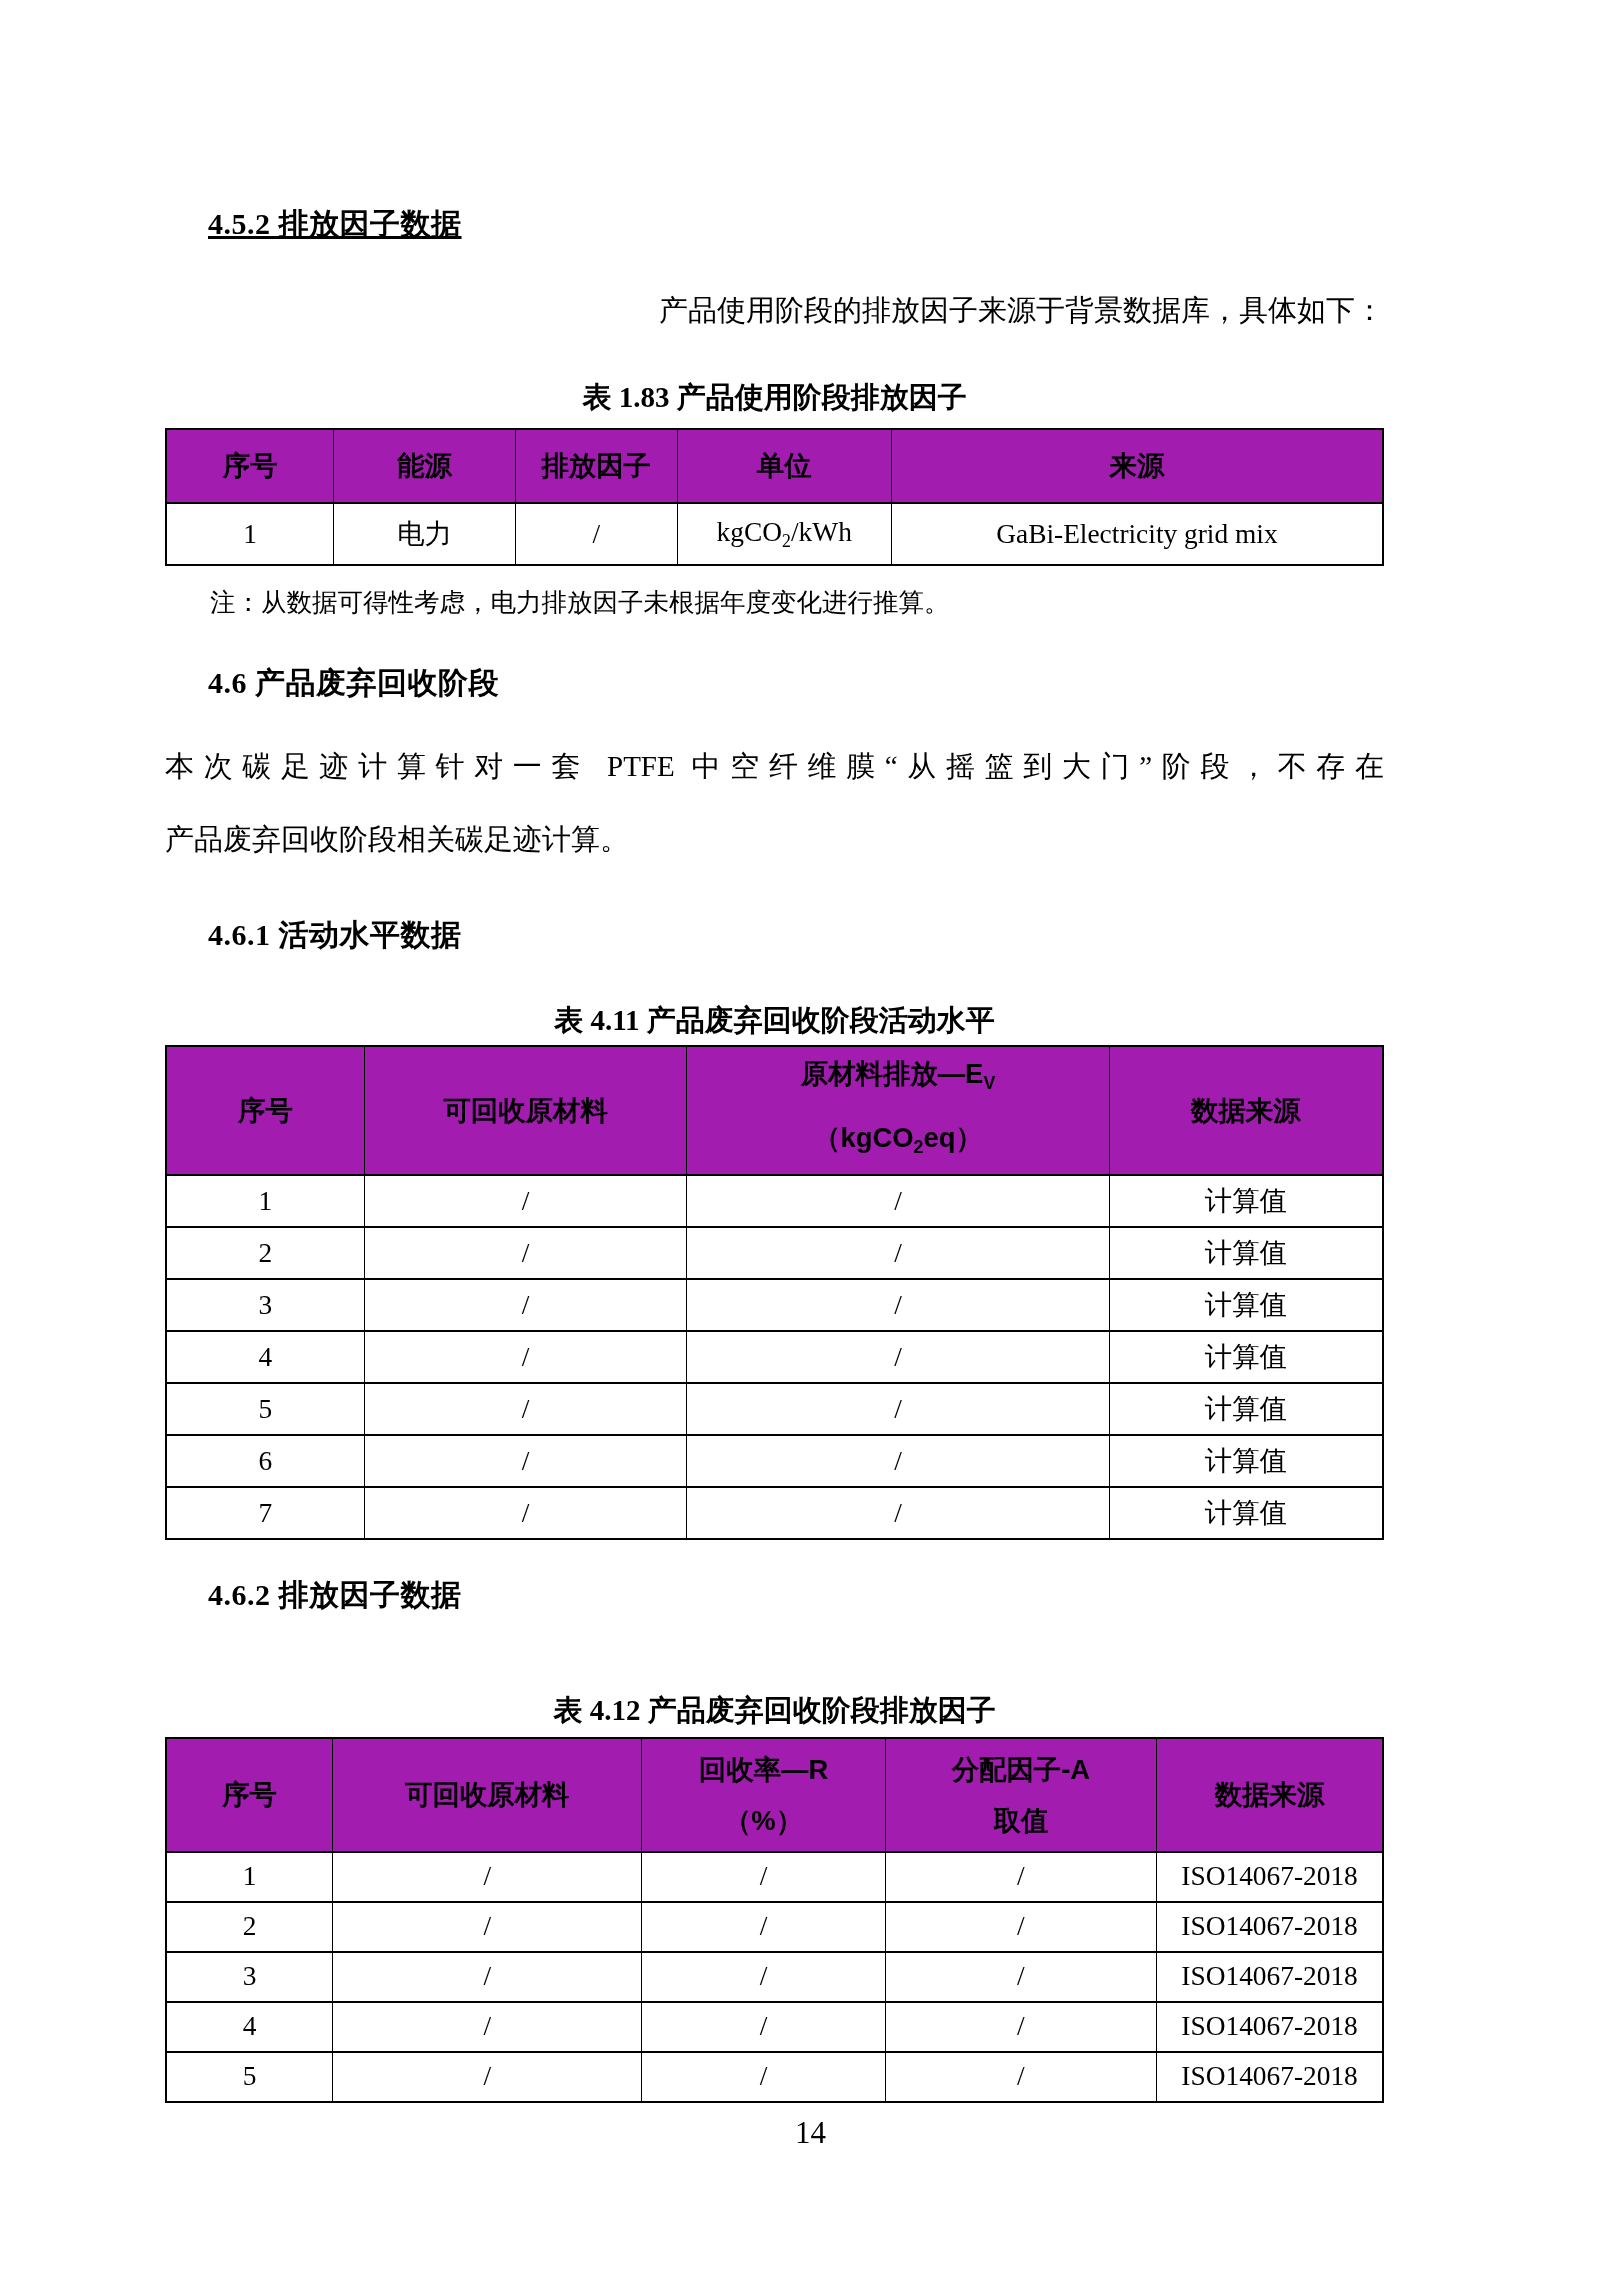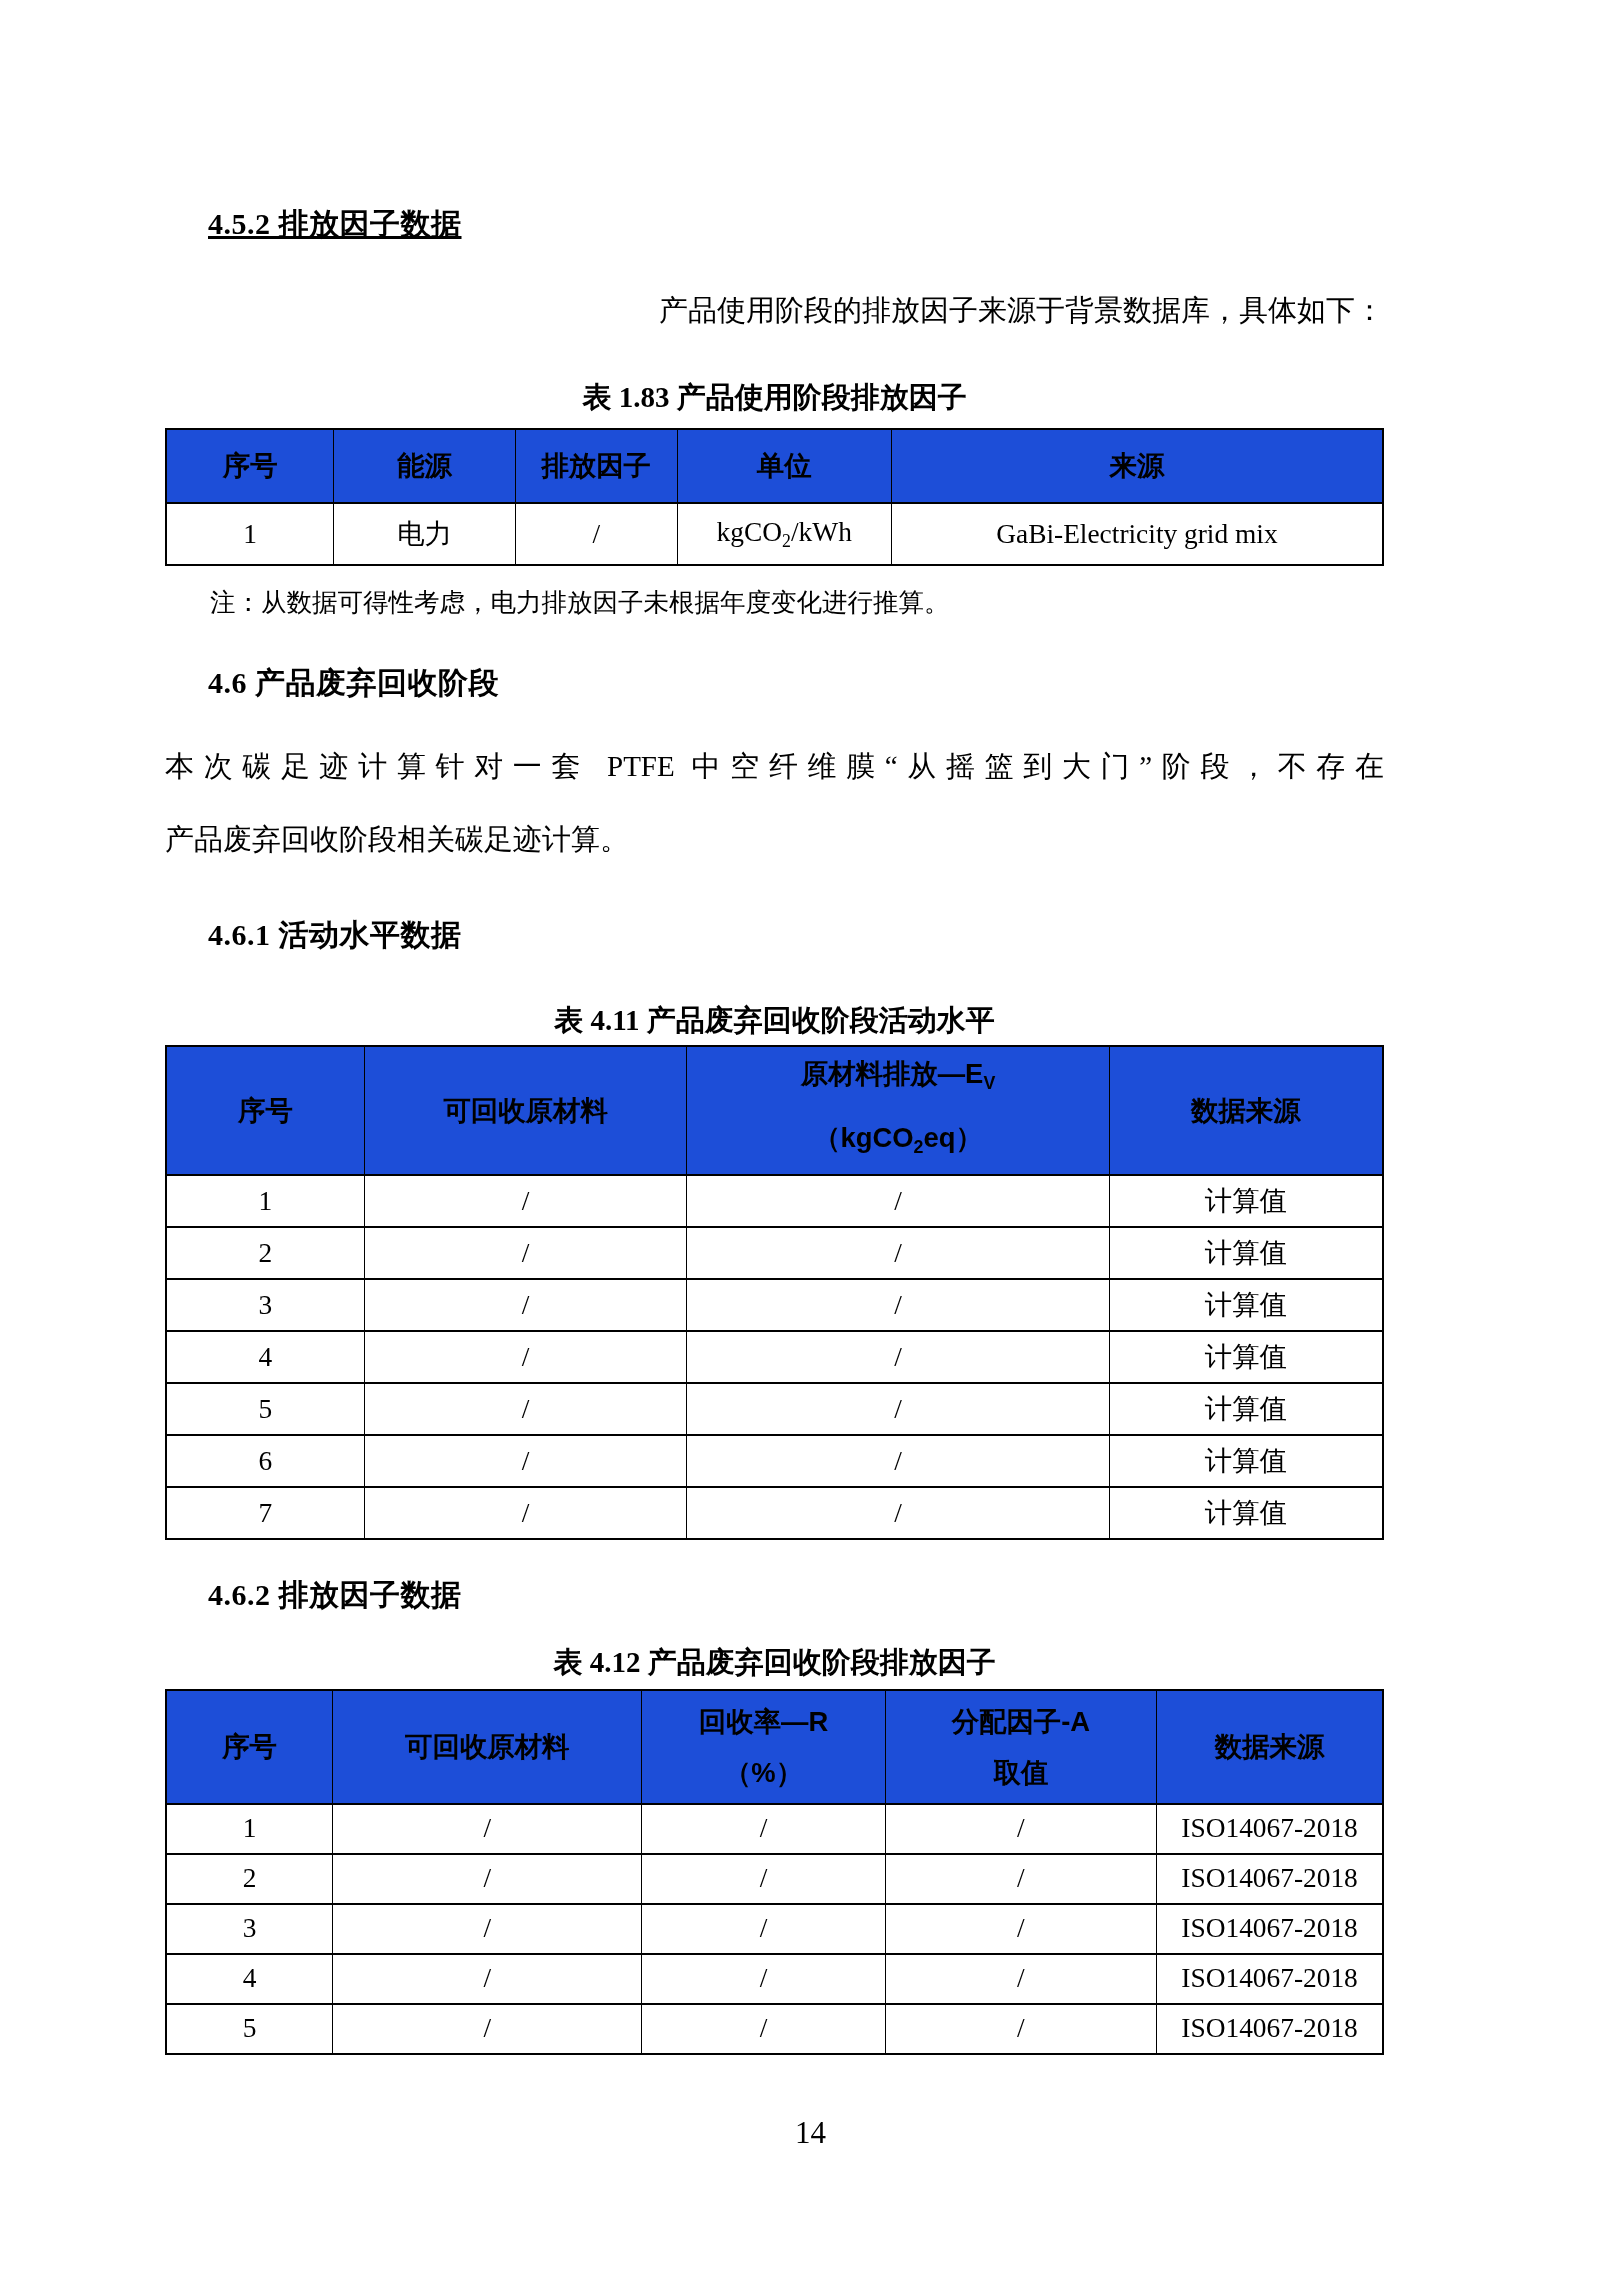--- a/index.html
+++ b/index.html
@@ -23,35 +23,35 @@
   .table-title { margin-top: 52px; text-align: center; font-weight: bold; font-size: 29px; line-height: 1.2; }
   .t410-wrap { margin-top: 13.7px; }
   .note { margin-top: 21.6px; margin-left: 45px; font-size: 25.5px; line-height: 1.2; }
   .h46 { margin-top: 47px; }
   .p46 { margin-top: 29px; line-height: 73px; font-size: 29px; }
   .p46 .just { text-align: justify; text-align-last: justify; }
   .h461 { margin-top: 41px; }
   .t411-title { margin-top: 50px; }
   .t411-wrap { margin-top: 6.9px; }
   .h462 { margin-top: 37px; }
-  .t412-title { margin-top: 32px; }
+  .t412-title { margin-top: 80px; }
   .t412-wrap { margin-top: 8.8px; }
 
   table.doc-table {
     width: 100%; border-collapse: collapse; table-layout: fixed;
     border: 2.9px solid #000;
   }
   table.doc-table th, table.doc-table td {
     border: 1px solid #000;
     border-top-width: 2px; border-bottom-width: 2px;
     text-align: center; vertical-align: middle;
     overflow: hidden;
   }
   table.doc-table th {
-    background: #1d4ed8;
+    background: #a21caf;
     font-family: "Liberation Sans", "DejaVu Sans", sans-serif;
     font-weight: bold; font-size: 27.4px; margin-left: 28px;
   }
   table.doc-table td { font-size: 27.4px; }
   .t410 th { height: 74px; }
   .t410 td { height: 62px; }
   .t411 th { height: 111px; line-height: 54px; }
   .t411 td { height: 52px; }
   .t412 th { height: 114px; line-height: 51px; }
   .t412 td { height: 50px; }

